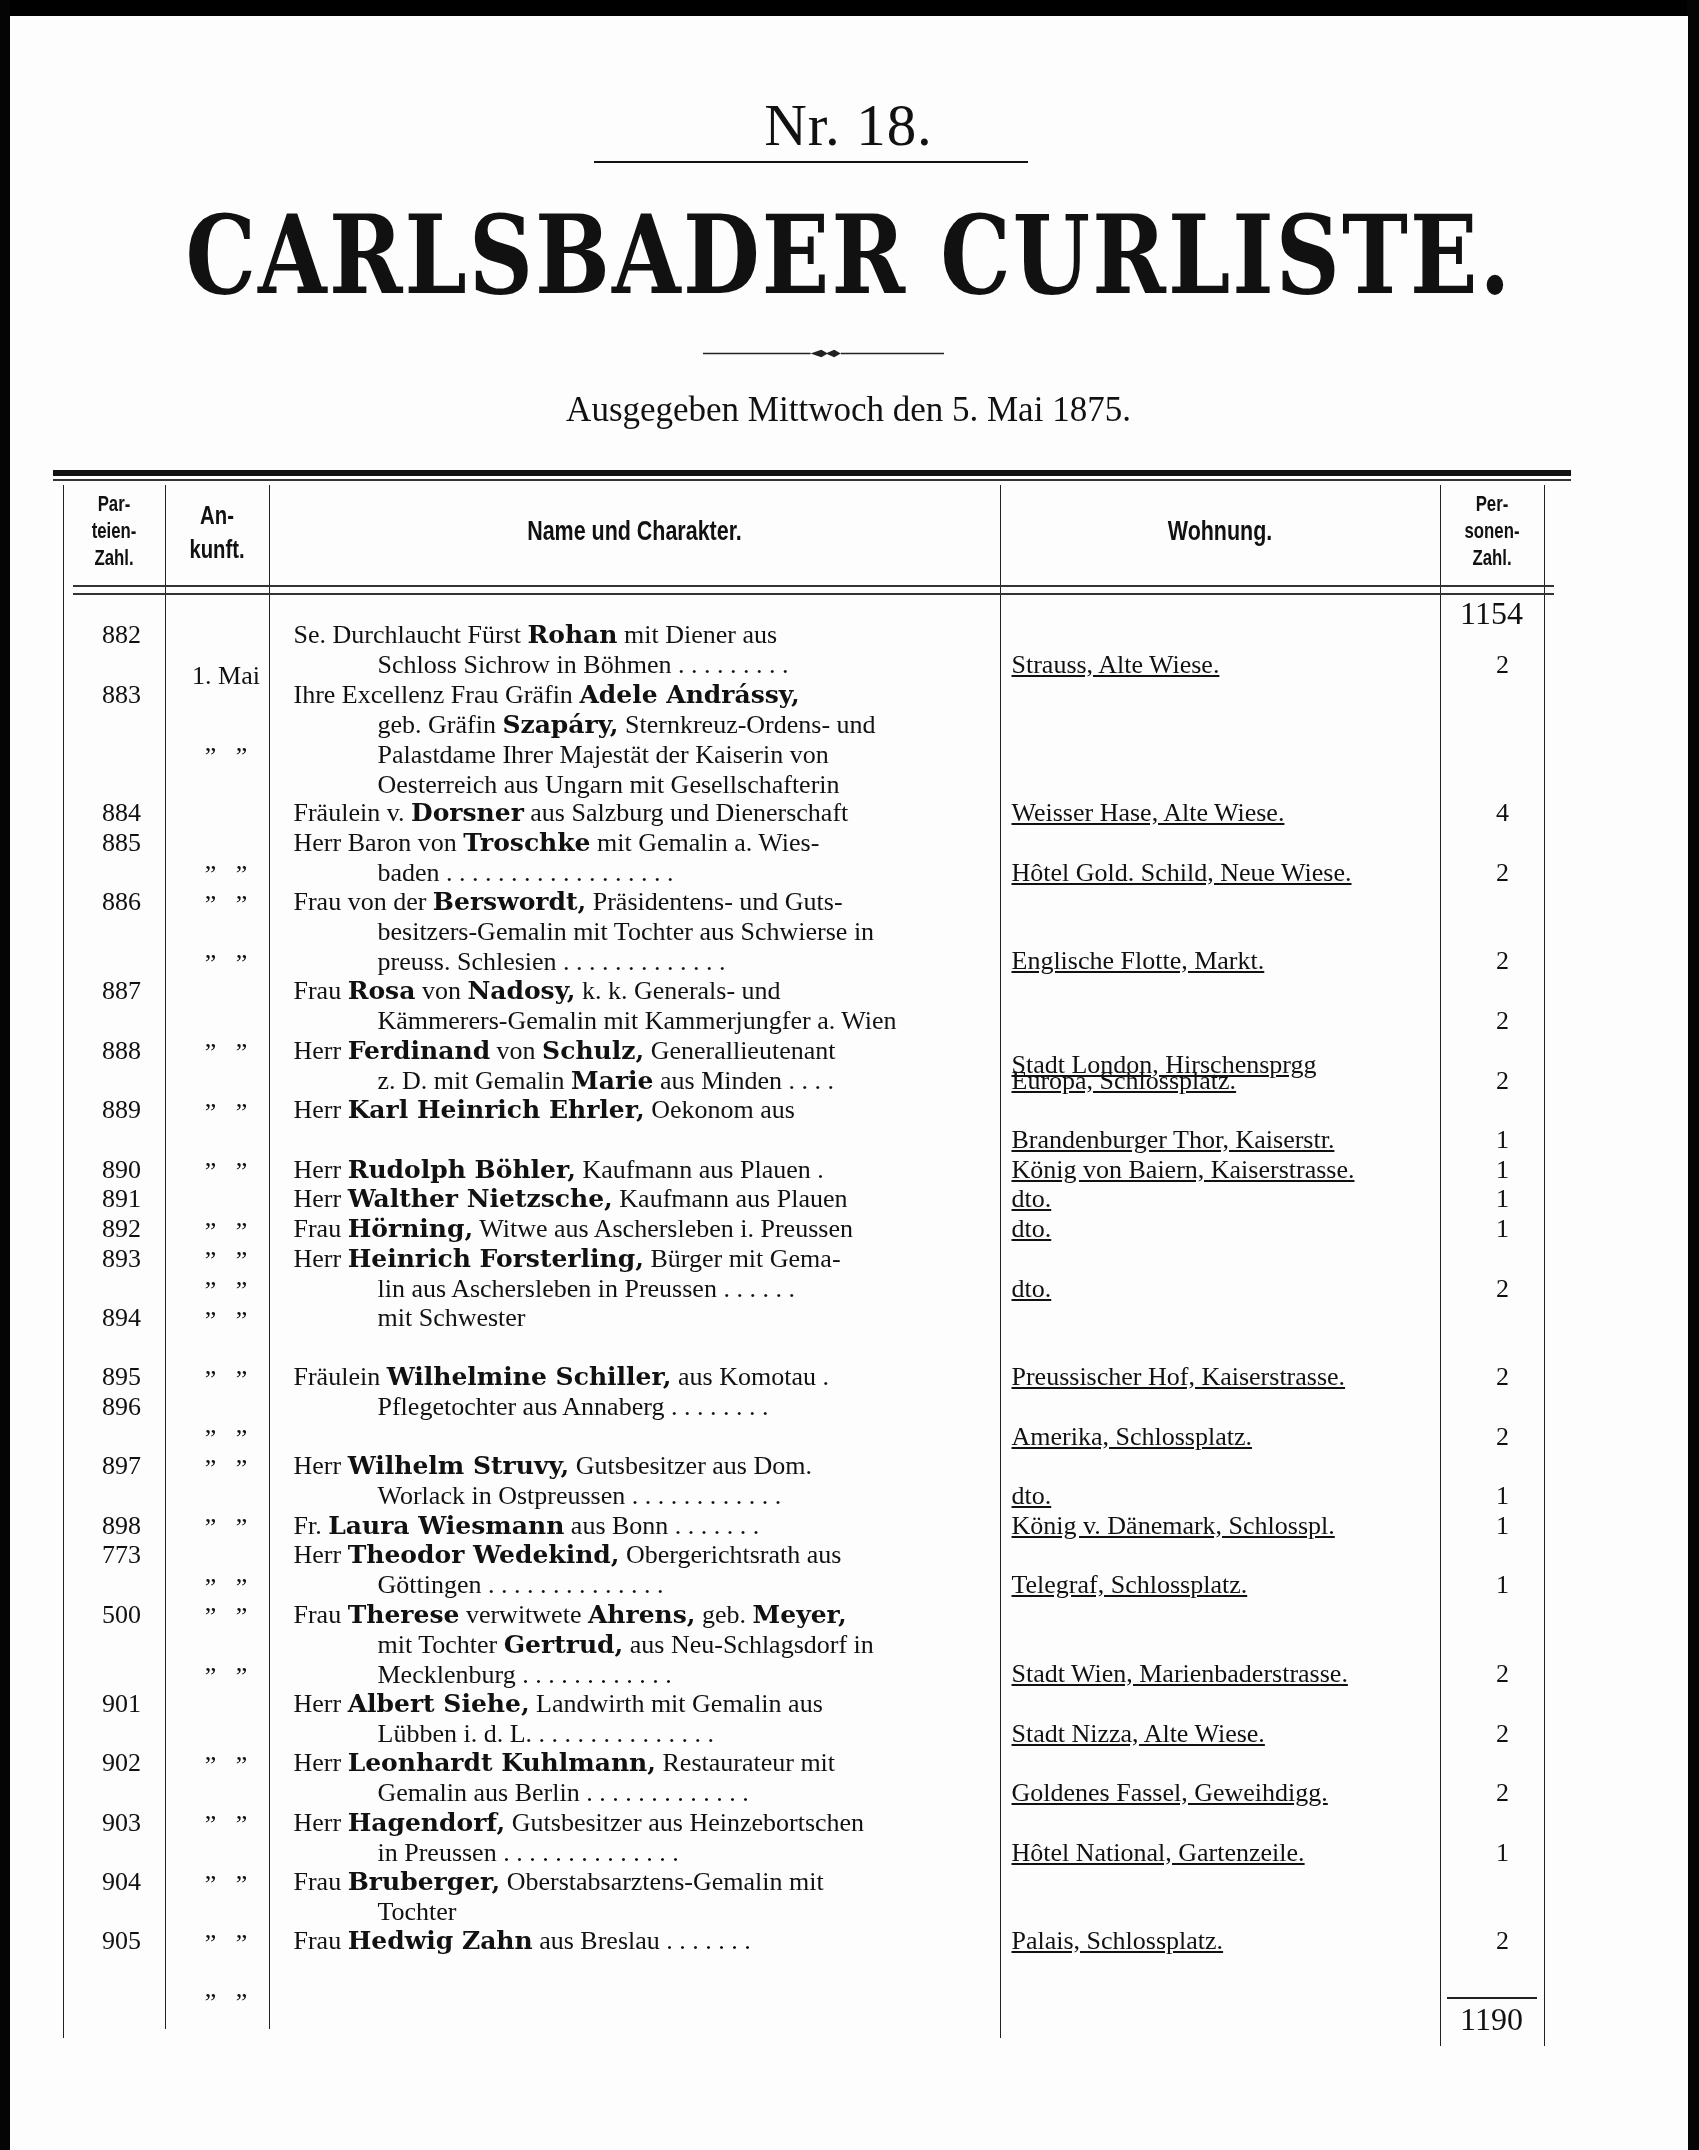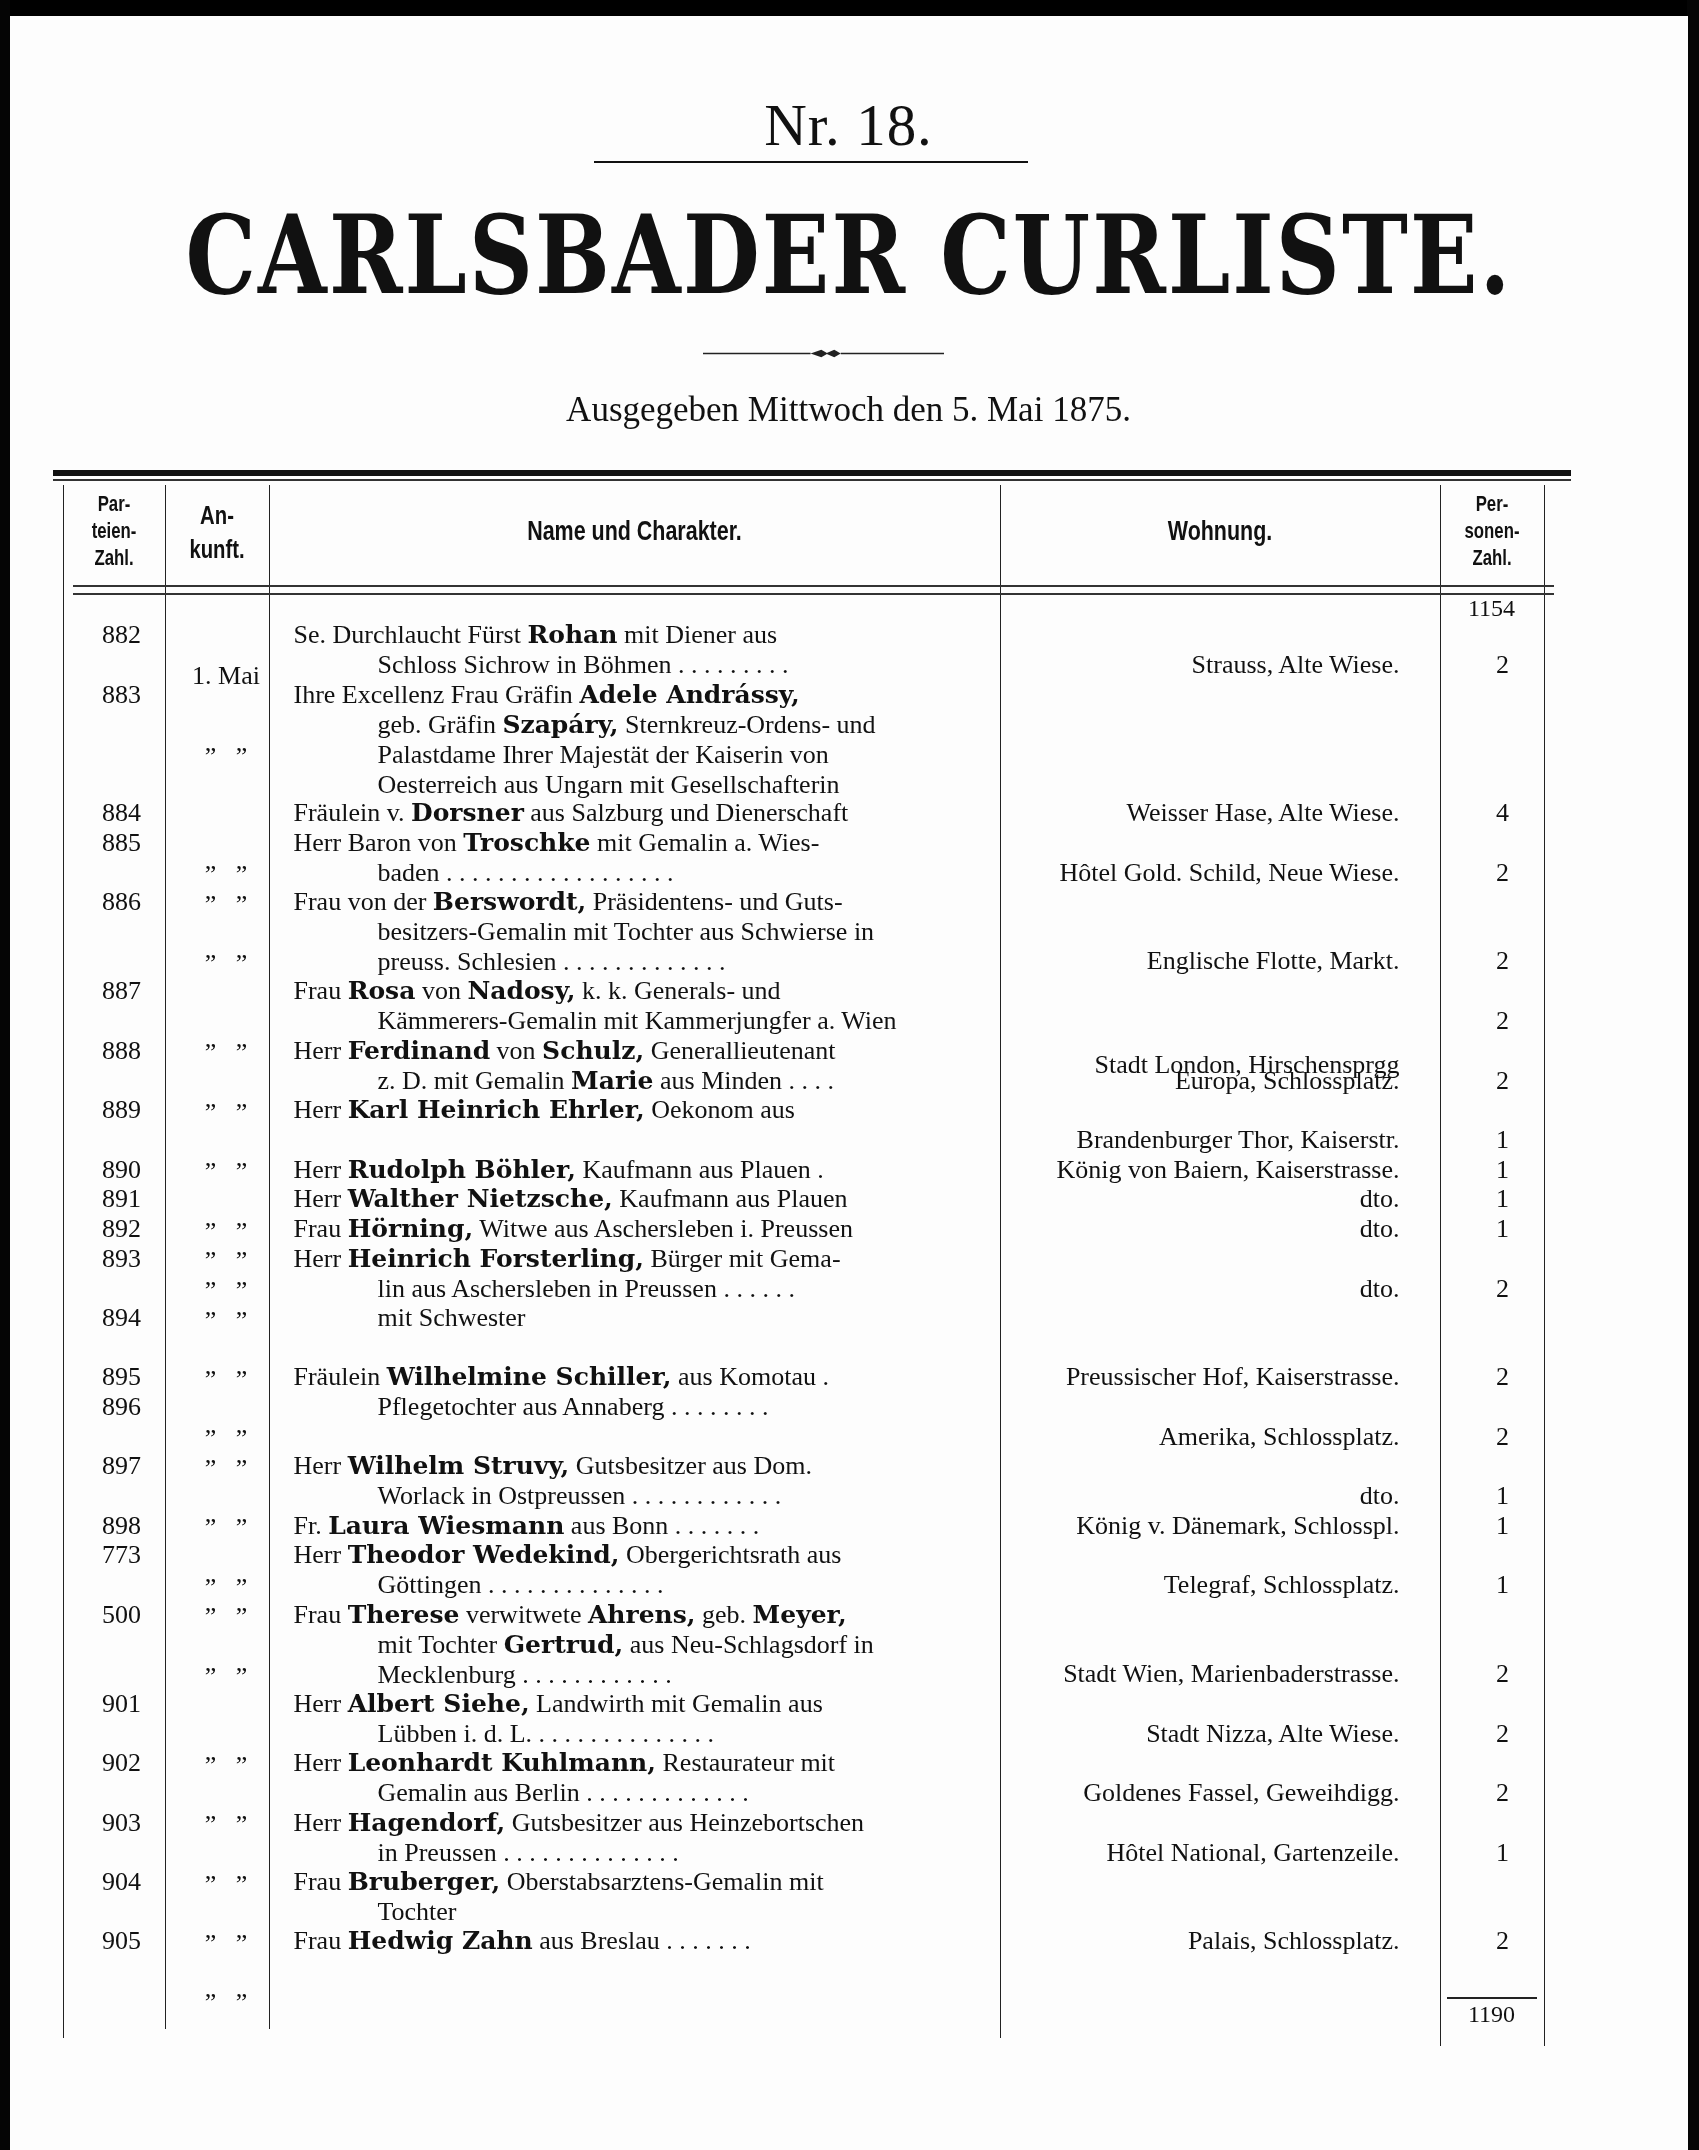--- a/index.html
+++ b/index.html
@@ -26,23 +26,23 @@
   .dbl1 { position:absolute; left:63px; width:1481px; height:2.6px; top:569px; background:#333; }
   .dbl2 { position:absolute; left:63px; width:1481px; height:2.6px; top:577px; background:#333; }
 
   .row { position:absolute; left:0; width:1678px; font-family:"Liberation Serif",serif; font-size:26px; line-height:30px; }
   .c-num { position:absolute; left:69px; width:86px; text-align:center; }
   .c-arr { position:absolute; left:169px; width:95px; text-align:center; white-space:pre;margin-top:41px; }
   .c-name { position:absolute; left:284px; width:705px; text-align:justify; }
   .c-name .line { display:block; white-space:nowrap; overflow:hidden; }
   .c-name .indent { padding-left:84px; }
   .c-name b { font-family:"DejaVu Serif",serif; font-weight:bold; font-size:25px; }
-  .c-woh { position:absolute; left:956px; width:434px; text-align:right; white-space:nowrap; }
+  .c-woh { position:absolute; left:1002px; width:434px; text-align:left; white-space:nowrap;text-decoration:underline; }
   .c-pers { position:absolute; left:1450px; width:86px; text-align:center; }
-  .total { position:absolute; font-family:"Liberation Serif",serif; font-size:24px; }
+  .total { position:absolute; font-family:"Liberation Serif",serif; font-size:32px; }
   .total-rule { position:absolute; height:2.2px; background:#222; }
 </style>
 </head>
 <body>
 
 <div class="scan-edge-top"></div>
 <div class="scan-edge-left"></div>
 <div class="scan-edge-right"></div>
 
 <div class="page">

